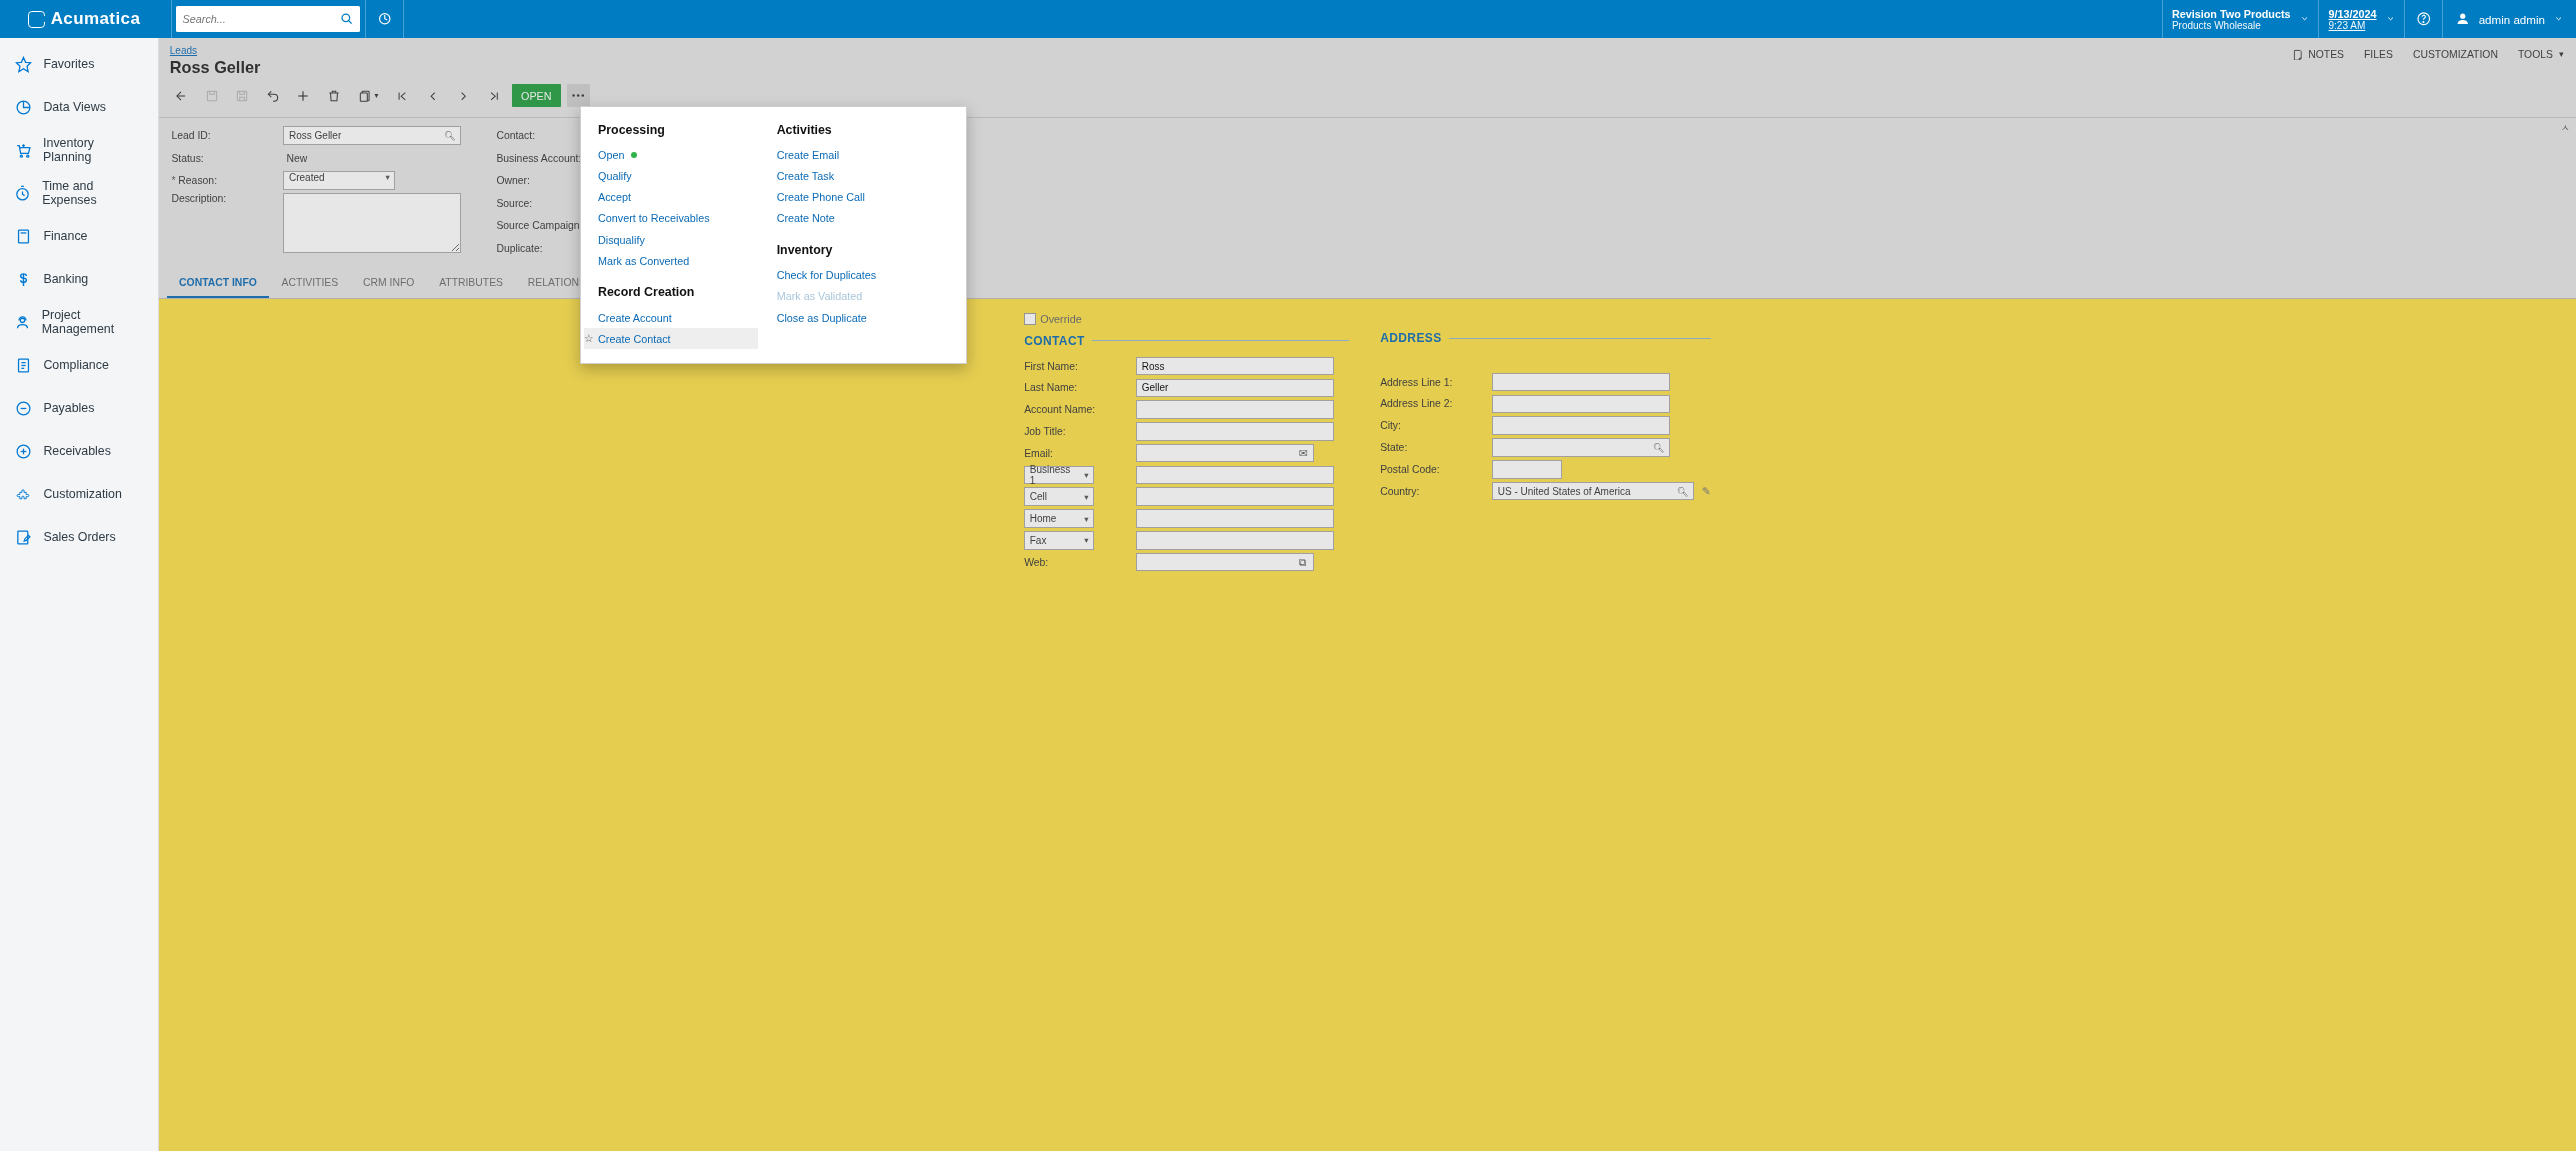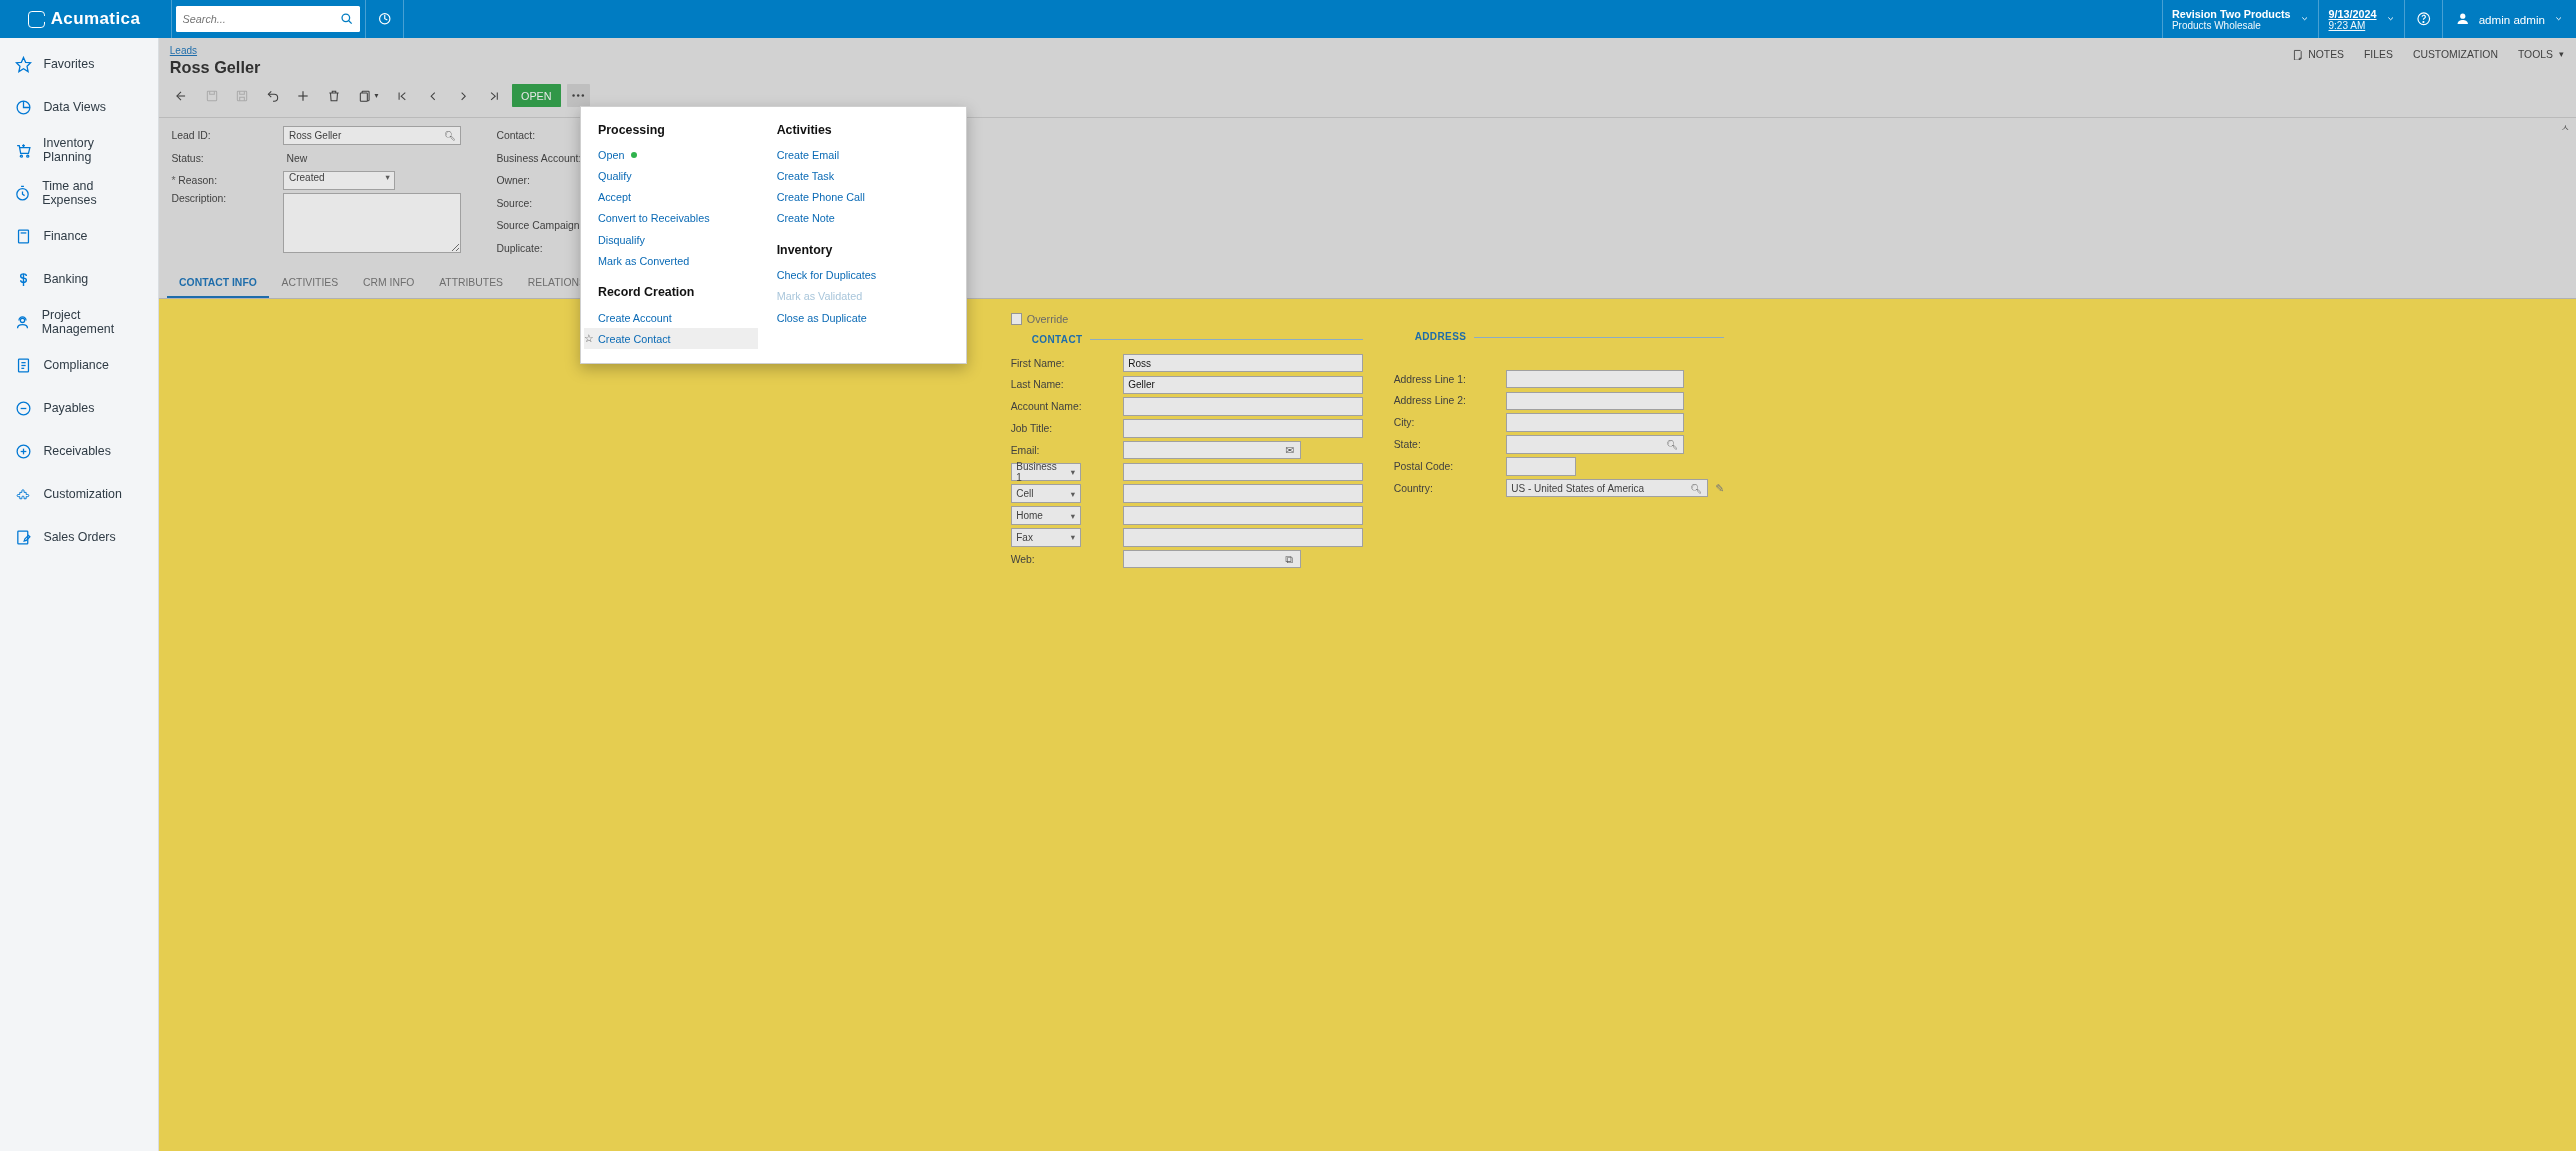--- a/index.html
+++ b/index.html
@@ -68,29 +68,29 @@
 
   
   .tabsbar { display: flex; background: #e6e6e6; border-bottom: 0.8px solid #bdbdbd; padding: 0 7.7px; }
   .tab { padding: 9.3px 12.4px 7.7px 12.4px; font-size: 10.4px; color: #6b6b6b; cursor: pointer; }
   .tab.active { color: #0a6ab5; border-bottom: 2.3px solid #0a6ab5; font-weight: 600; }
 
   
   .tabcontent { background: #fde047; padding: 9.3px 14px; display: flex; gap: 31px; flex: 1; overflow: auto; justify-content: center; }
   .section { flex: 0 0 325px; }
   .section.addr { flex: 0 0 325px; }
-  .sec-header { display: flex; align-items: center; color: #0a6ab5; font-size: 10px; font-weight: 600; letter-spacing: 0.4px; margin-bottom: 7.7px; margin-top: 4.6px; margin-left: 21px;}
+  .sec-header { display: flex; align-items: center; color: #0a6ab5; font-size: 12px; font-weight: 600; letter-spacing: 0.4px; margin-bottom: 7.7px; margin-top: 4.6px;}
   .sec-header .line { flex: 1; height: 0.8px; background: #8fb8d6; margin-left: 7.7px; }
   .chk { width: 11.6px; height: 11.6px; border: 0.8px solid #9a9a9a; background: #fff; margin-right: 4.6px; display:inline-block; }
   .field-row { display: flex; align-items: center; min-height: 21px; margin-bottom: 0.8px; }
   .field-row .flabel { width: 112px; font-size: 10.4px; color: #333; }
   .field-row .ctrl { flex: 1; display: flex; align-items: center; gap: 4.6px; }
   .phone-select { height: 18.6px; width: 70px; border: 0.8px solid #a9a9a9; background: #fff; padding: 0 15.5px 0 4.6px; font-size: 10px; position: relative; display:flex; align-items:center;}
   .phone-select::after { content: "▾"; position: absolute; right: 4.6px; color: #555; font-size: 8.5px; }
-  .ctrl input.std { height: 18.6px; border: 0.8px solid #a9a9a9; background: #fff; padding: 0 4.6px; font-size: 10px; width: 240px; }
+  .ctrl input.std { height: 18.6px; border: 0.8px solid #a9a9a9; background: #fff; padding: 0 4.6px; font-size: 10px; width: 198px; }
   .ctrl input.sm { width: 70px; }
   .ctrl .icon-right { margin-left: -20px; color: #555; pointer-events:none; }
   .edit-pencil { color: #777; margin-left: 3.1px; }
 
   
   .popup { position: absolute; z-index: 20; background: #fff; border: 0.8px solid #cfcfcf; box-shadow: 0 4.6px 14px rgba(0,0,0,0.25); display: flex; padding: 14px 20px 14px 7.7px; top: 68px; left: 421px; width: 387px; }
   .popup-col { flex: 1; padding: 0 9.3px; }
   .popup-col h4 { font-size: 12.4px; font-weight: 600; color: #111; margin-bottom: 7.7px; margin-top: 1.5px; }
   .popup-col h4.mtop { margin-top: 14px; }
   .popup-link { display: flex; align-items: center; font-size: 10.8px; color: #0a6ab5; padding: 4.6px 0 4.6px 14px; cursor: pointer; position: relative; margin-left: -14px;}

